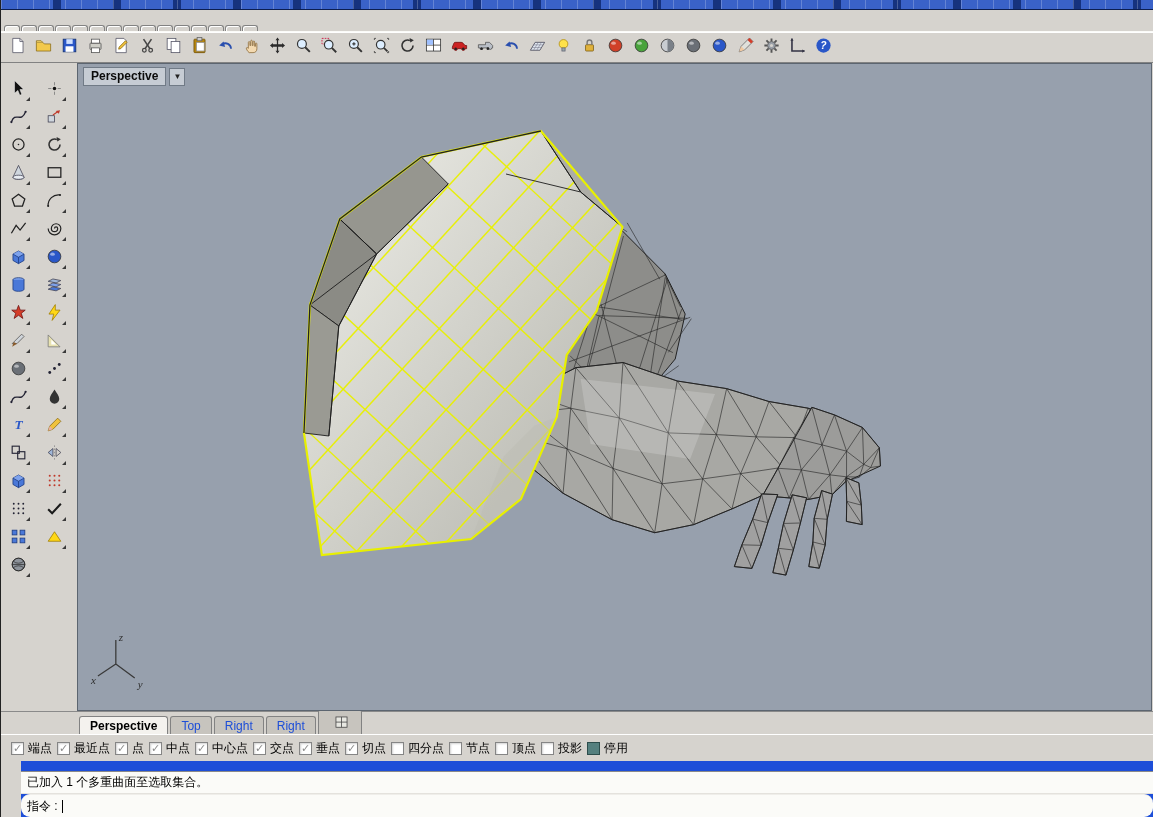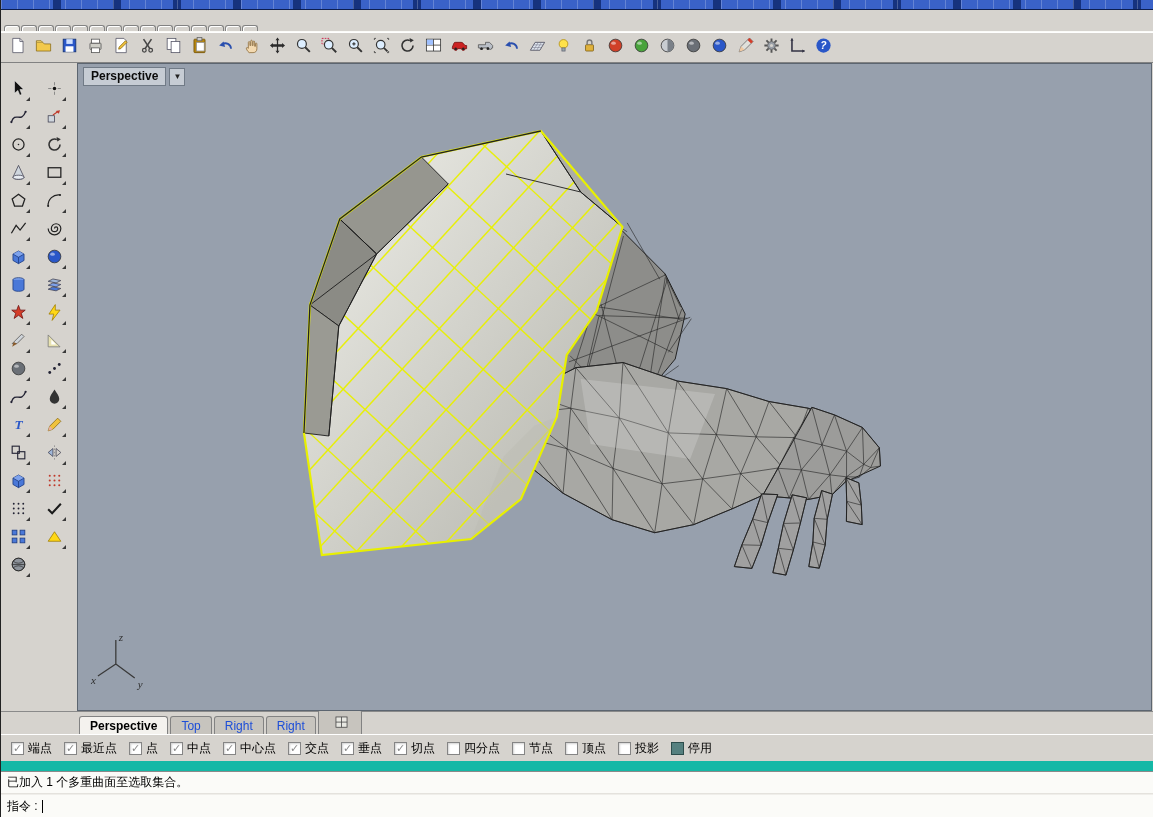--- a/index.html
+++ b/index.html
@@ -47,35 +47,35 @@
   
   .vtabs{height:22px;display:flex;align-items:flex-end;gap:2px;padding-left:78px;
          background:#d6d3ce;border-top:1px solid #8a8a8a;}
   .vtab{font-size:12px;line-height:12px;padding:3px 10px 2px;background:#c7c4be;color:#1d4ed8;
         border:1px solid #828282;border-bottom:none;border-radius:3px 3px 0 0;display:flex;align-items:center;gap:3px;}
   .vtab.active{background:#f4f2ee;color:#000;font-weight:bold;}
   .vtab .ic{display:flex;align-items:center;}
   .vtab .ic:empty{display:none;}
 
   
-  .osnapbar{height:26px;display:flex;align-items:center;gap:12px;padding:0 10px;font-size:12px;
+  .osnapbar{height:26px;display:flex;align-items:center;gap:5px;padding:0 10px;font-size:12px;
             background:#d6d3ce;border-top:1px solid #fff;}
   .osnap-item{display:flex;align-items:center;gap:4px;color:#000;}
   .cb{width:13px;height:13px;box-sizing:border-box;border:1px solid #858585;background:#fff;
       box-shadow:inset 1px 1px 2px rgba(0,0,0,.18);display:flex;align-items:center;justify-content:center;
       font-size:11px;line-height:11px;color:#8b8b8b;}
   .osnap-item.checked .cb::before{content:"✓";}
   .osnap-item.filled .cb{background:#55807f;border-color:#2d4d4c;box-shadow:none;}
 
   
-  .console{height:56px;background:#14b8a6;display:flex;flex-direction:column;justify-content:flex-end;}
+  .console{height:56px;background:#1d4ed8;display:flex;flex-direction:column;justify-content:flex-end;margin-left:20px;}
   .histline{height:21px;background:#fbfbf8;border-top:1px solid #8a8a8a;border-bottom:1px solid #e4e2dd;
             font-size:12px;display:flex;align-items:center;padding-left:6px;color:#000;}
   .cmdline{height:22px;background:#fbfbf8;font-size:12px;display:flex;align-items:center;
-           padding-left:6px;color:#000;border-top:1px solid #efeeea;}
+           padding-left:6px;color:#000;border-top:1px solid #efeeea;border-radius:9px;}
   .caret{display:inline-block;width:1px;height:13px;background:#000;margin-left:4px;
          animation:blink 1s steps(1) infinite;}
   @keyframes blink{50%{opacity:0;}}
 </style>
 </head>
 <body>
 
 <div class="app">
 
   <div class="menustrip"></div>

